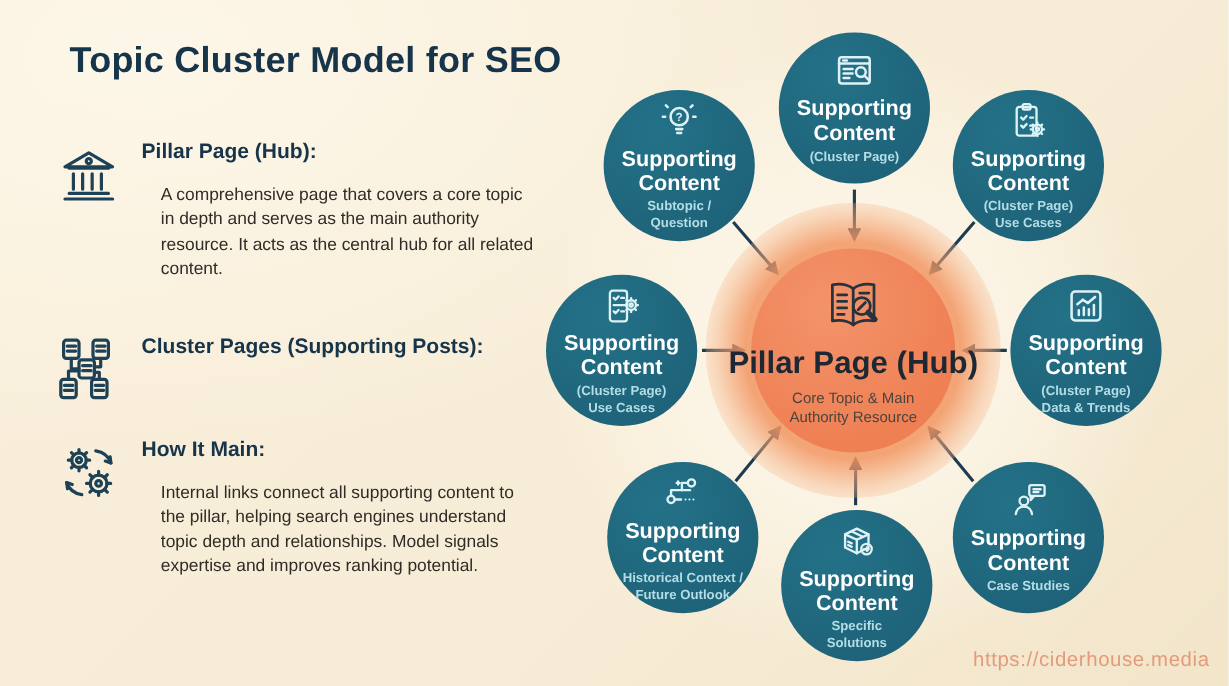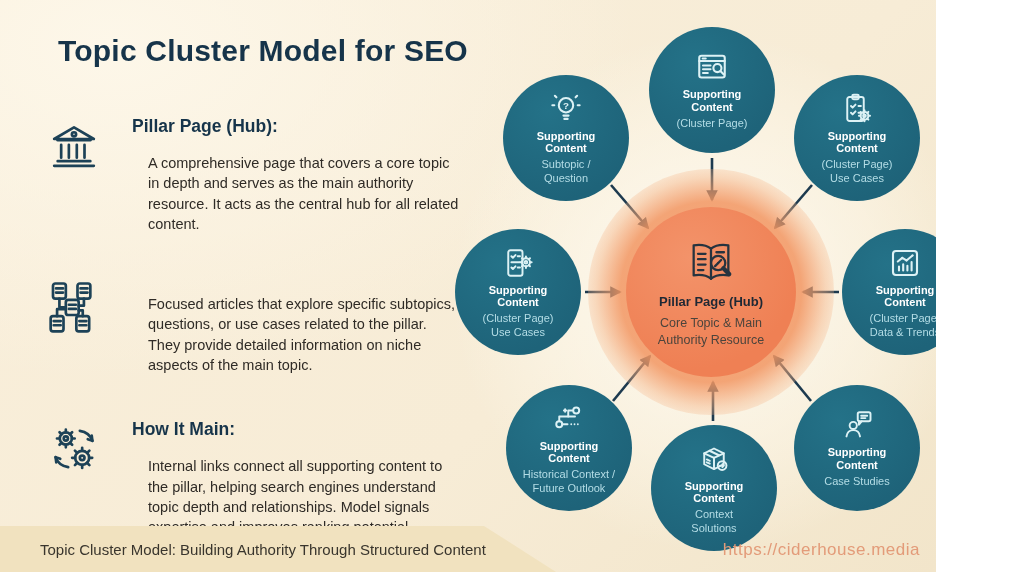--- a/index.html
+++ b/index.html
@@ -1,30 +1,30 @@
 <!DOCTYPE html>
 <html><head>
 <meta charset="utf-8">
 <style>
   html,body{margin:0;padding:0;background:#fff;}
   .canvas{
-    position:relative;width:936px;height:572px;overflow:hidden;
+    position:relative;width:1024px;height:572px;overflow:hidden;
     font-family:"Liberation Sans",sans-serif;
     background:
       radial-gradient(ellipse at 12% 8%, #fdf7e9 0%, rgba(253,247,233,0) 45%),
       linear-gradient(135deg,#f9efdb 0%,#f7ecd6 60%,#f2e5ca 100%);
   }
 
   
   .page-title{
     position:absolute;left:58px;top:34px;margin:0;
     font-size:30px;font-weight:800;letter-spacing:.2px;color:#16344a;
   }
   .sections{position:absolute;left:42px;top:116px;display:flex;flex-direction:column;gap:28px;}
-  .section{display:flex;gap:26px;align-items:flex-start;}
+  .section{display:flex;gap:12px;align-items:flex-start;}
   .sec-icon{flex:0 0 64px;display:flex;justify-content:center;padding-top:2px;color:#1d4257;}
   .sec-icon svg{width:56px;height:56px;stroke-width:1.15;}
   .sec-heading{margin:0 0 6px;font-size:17.5px;font-weight:700;color:#16344a;}
   .sec-body{margin:16px;width:314px;font-size:14.5px;line-height:1.4;color:#2f2b26;}
 
   
   .diagram{position:absolute;inset:0;pointer-events:none;}
   .diagram-white-glow{
     position:absolute;left:441px;top:22px;width:540px;height:540px;border-radius:50%;
     background:radial-gradient(circle, rgba(255,253,246,.85) 0%, rgba(255,251,240,.4) 45%, rgba(255,251,240,0) 68%);
@@ -33,32 +33,32 @@
   .hub-glow{
     position:absolute;left:588px;top:169px;width:246px;height:246px;border-radius:50%;
     background:radial-gradient(circle, rgba(242,150,98,.85) 52%, rgba(245,178,132,.45) 66%, rgba(247,215,180,0) 78%);
   }
   .hub{
     position:absolute;left:626px;top:207px;width:170px;height:170px;border-radius:50%;
     background:radial-gradient(circle at 38% 30%, #f3936a 0%, #ef8054 70%);
     display:flex;flex-direction:column;align-items:center;justify-content:center;text-align:center;
   }
   .hub-icon svg{width:64px;height:52px;stroke-width:1.05;color:#26333f;}
-  .hub-title{font-size:13px;font-weight:800;color:#1e2834;white-space:nowrap;margin-top:2px;}
+  .hub-title{font-size:26px;font-weight:800;color:#1e2834;white-space:nowrap;margin-top:2px;}
   .hub-sub{width:120px;margin-top:6px;font-size:12.5px;line-height:1.3;font-weight:500;color:#4c443c;}
 
   .node{
     position:absolute;width:126px;height:126px;border-radius:50%;
     background:radial-gradient(circle at 36% 28%, #247288 0%, #1e6379 75%);
     color:#fff;display:flex;flex-direction:column;align-items:center;justify-content:center;text-align:center;
   }
   .node-icon{height:36px;display:flex;align-items:center;color:#ddf2f5;margin-bottom:3px;}
   .node-icon svg{width:36px;height:36px;}
-  .node-label{width:96px;font-size:11px;font-weight:700;line-height:1.15;}
-  .node-sub{width:112px;margin-top:3px;font-size:11px;line-height:1.25;font-weight:400;color:#b4dde6;}
+  .node-label{width:96px;font-size:18px;font-weight:700;line-height:1.15;}
+  .node-sub{width:112px;margin-top:3px;font-size:11px;line-height:1.25;font-weight:700;color:#b4dde6;}
 
   .pos-top-left{left:503px;top:75px}
   .pos-top{left:649px;top:27px}
   .pos-top-right{left:794px;top:75px}
   .pos-left{left:455px;top:229px}
   .pos-right{left:842px;top:229px}
   .pos-bottom-left{left:506px;top:385px}
   .pos-bottom{left:651px;top:425px}
   .pos-bottom-right{left:794px;top:385px}
 
@@ -107,21 +107,21 @@
     <rect x="8.5" y="8.5" width="5.5" height="6.5" rx="1"></rect>
             <path d="M9.8 10.6h3 M9.8 12.4h3"></path>
     <rect x="2" y="15.5" width="5.5" height="6.5" rx="1"></rect>
             <path d="M3.3 17.6h3 M3.3 19.4h3"></path>
     <rect x="13" y="15.5" width="5.5" height="6.5" rx="1"></rect>
             <path d="M14.3 17.6h3 M14.3 19.4h3"></path>
     <path d="M5.75 8 v3.7 h2.75 M16.25 8 v3 h-2.25 M8.5 12.5 H4.75 V15.5 M14 13 h1.75 v2.5"></path>
   </svg>
         </span>
     <div class="sec-text">
-      <p class="sec-body">Focused articles that explore specific subtopics, questions, or use cases related to the pillar. They provide detailed information on niche aspects of the main topic.</p>
+      <h2 class="sec-heading">Cluster Pages (Supporting Posts):</h2>
     </div>
   </div>
       <div class="section">
     <span class="sec-icon">
           <svg viewBox="0 0 24 24" fill="none" stroke="currentColor" stroke-width="1.2" stroke-linecap="round" stroke-linejoin="round">
     <circle cx="8.5" cy="7.5" r="2.6"></circle>
             <circle cx="8.5" cy="7.5" r=".9"></circle>
     <path d="M11.1 7.5h1.2 M8.5 4.9V3.7 M5.9 7.5H4.7 M8.5 10.1v1.2 M10.3 5.7l.9-.9 M6.7 5.7l-.9-.9 M6.7 9.3l-.9.9 M10.3 9.3l.9.9"></path>
     <circle cx="15.5" cy="15.8" r="3"></circle>
             <circle cx="15.5" cy="15.8" r="1"></circle>
@@ -288,21 +288,21 @@
     <path d="M5.5 8.2l6.5-3.2 6.5 3.2v7.3l-6.5 3.2-6.5-3.2z"></path>
     <path d="M5.5 8.2l6.5 3 6.5-3 M12 11.2v7.5"></path>
     <path d="M9 6.5l6.3 3"></path>
     <path d="M7.2 12.3l2 .9 M7.2 14.2l2 .9"></path>
     <circle cx="17.4" cy="16.4" r="2.9"></circle>
     <path d="M15.9 16.4h2.7 M18.6 16.4l-1-1 M18.6 16.4l-1 1"></path>
   </svg>
           </span>
     <div class="node-label">Supporting Content</div>
     <div class="node-sub">
-            <div>Context</div>
+            <div>Specific</div>
             <div>Solutions</div>
           </div>
   </div>
         <div class="node pos-bottom-right">
     <span class="node-icon">
             <svg viewBox="0 0 24 24" fill="none" stroke="currentColor" stroke-width="1.3" stroke-linecap="round" stroke-linejoin="round">
     <circle cx="9.5" cy="12.3" r="2.4"></circle>
     <path d="M5 19.6c.4-2.6 2.2-4.2 4.5-4.2s4.1 1.6 4.5 4.2"></path>
     <rect x="12.5" y="3.5" width="8.5" height="6" rx="1.2"></rect>
     <path d="M15.2 9.5l-1.9 2.3v-2.3"></path>
@@ -310,18 +310,15 @@
   </svg>
           </span>
     <div class="node-label">Supporting Content</div>
     <div class="node-sub">
             <div>Case Studies</div>
           </div>
   </div>
       </div>
   </div>
 
-  <div class="footer-band">
-    <span class="footer-caption">Topic Cluster Model: Building Authority Through Structured Content</span>
-  </div>
   <a class="site-url" href="#">https://ciderhouse.media</a>
 
 </div>
 
 </body></html>

